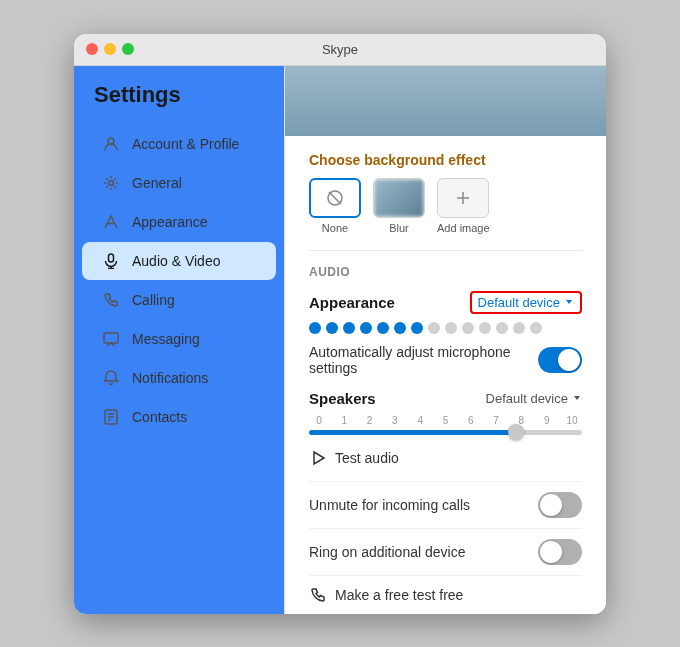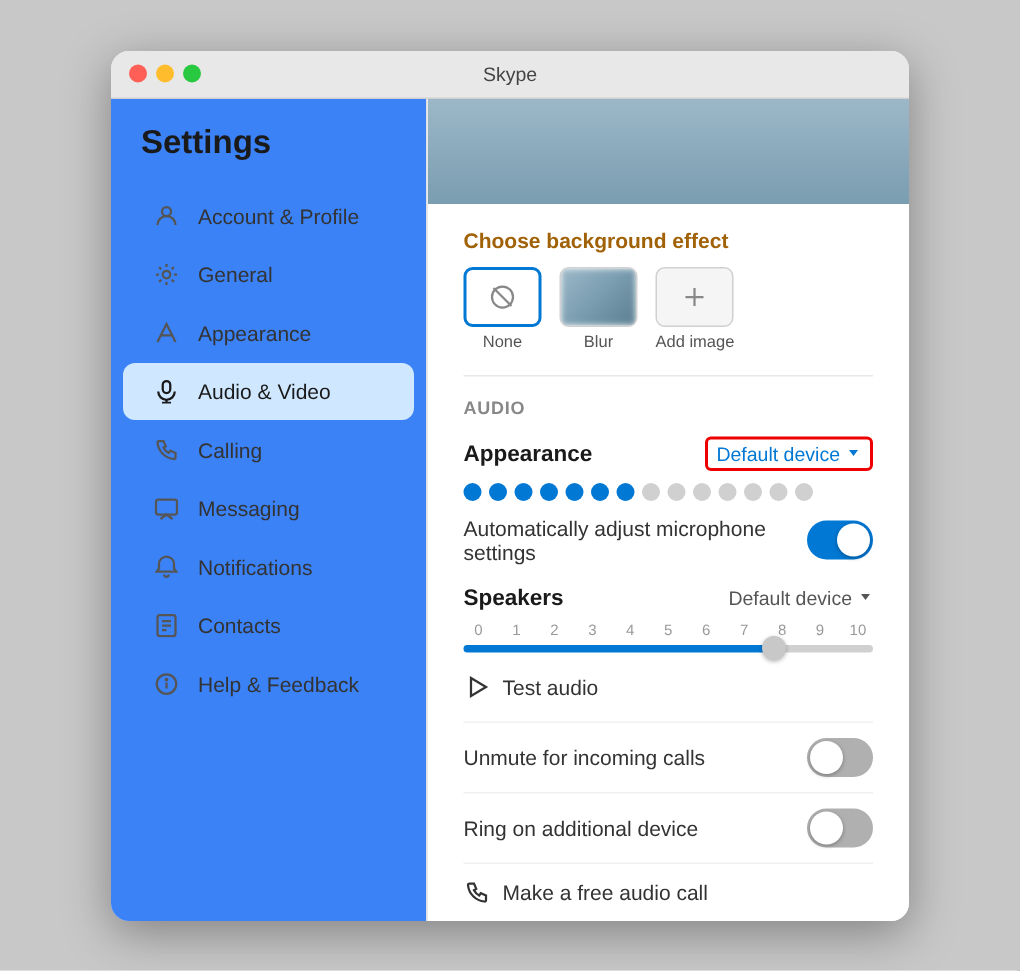--- a/index.html
+++ b/index.html
@@ -476,30 +476,20 @@
           <svg width="16" height="16" viewBox="0 0 16 16" fill="none" stroke="currentColor" stroke-width="1.5">
             <rect x="2" y="1" width="12" height="14" rx="1.5"></rect>
             <line x1="5" y1="5" x2="11" y2="5"></line>
             <line x1="5" y1="8" x2="11" y2="8"></line>
             <line x1="5" y1="11" x2="8" y2="11"></line>
           </svg>
         </span>
         <span>Contacts</span>
       </div>
 
-      <div class="sidebar-item">
-        <span class="sidebar-icon">
-          <svg width="16" height="16" viewBox="0 0 16 16" fill="none" stroke="currentColor" stroke-width="1.5">
-            <circle cx="8" cy="8" r="6.5"></circle>
-            <line x1="8" y1="7" x2="8" y2="11"></line>
-            <circle cx="8" cy="5" r="0.5" fill="currentColor"></circle>
-          </svg>
-        </span>
-        <span>Help &amp; Feedback</span>
-      </div>
     </div>
 
     <div class="main-panel">
 
       <div class="video-preview"></div>
 
       <div class="panel-content">
 
         <div class="bg-effect-section">
           <div class="bg-effect-title">Choose background effect</div>
@@ -623,19 +613,19 @@
               <div class="toggle-knob"></div>
             </div>
           </div>
 
           <div class="make-call-btn">
             <span class="sidebar-icon">
               <svg width="16" height="16" viewBox="0 0 16 16" fill="none" stroke="#333" stroke-width="1.5">
                 <path d="M3 2h3l1.5 3.5-1.5 1a8 8 0 0 0 3.5 3.5l1-1.5L14 10v3a1 1 0 0 1-1 1A12 12 0 0 1 2 3a1 1 0 0 1 1-1z"></path>
               </svg>
             </span>
-            <span>Make a free audio call</span>
+            <span>Make a free test free</span>
           </div>
         </div>
       </div>
     </div>
   </div>
 </div>
 
 </body></html>

